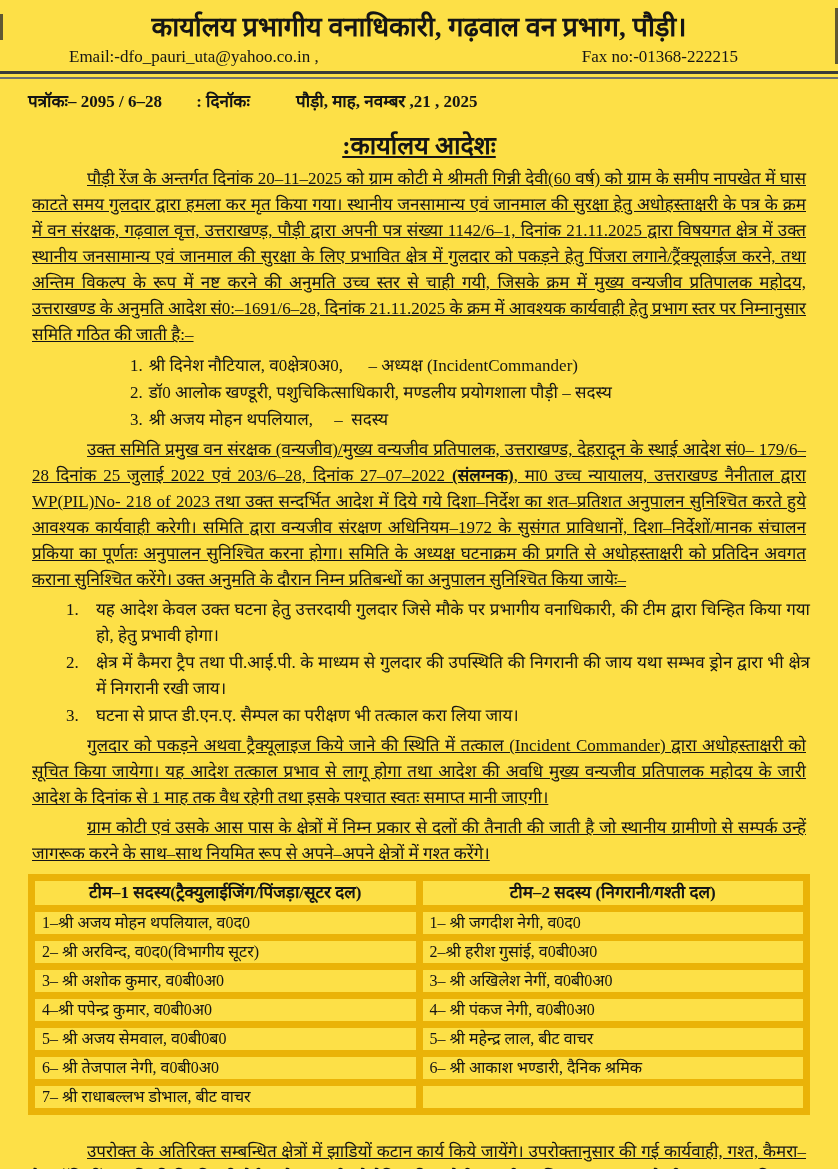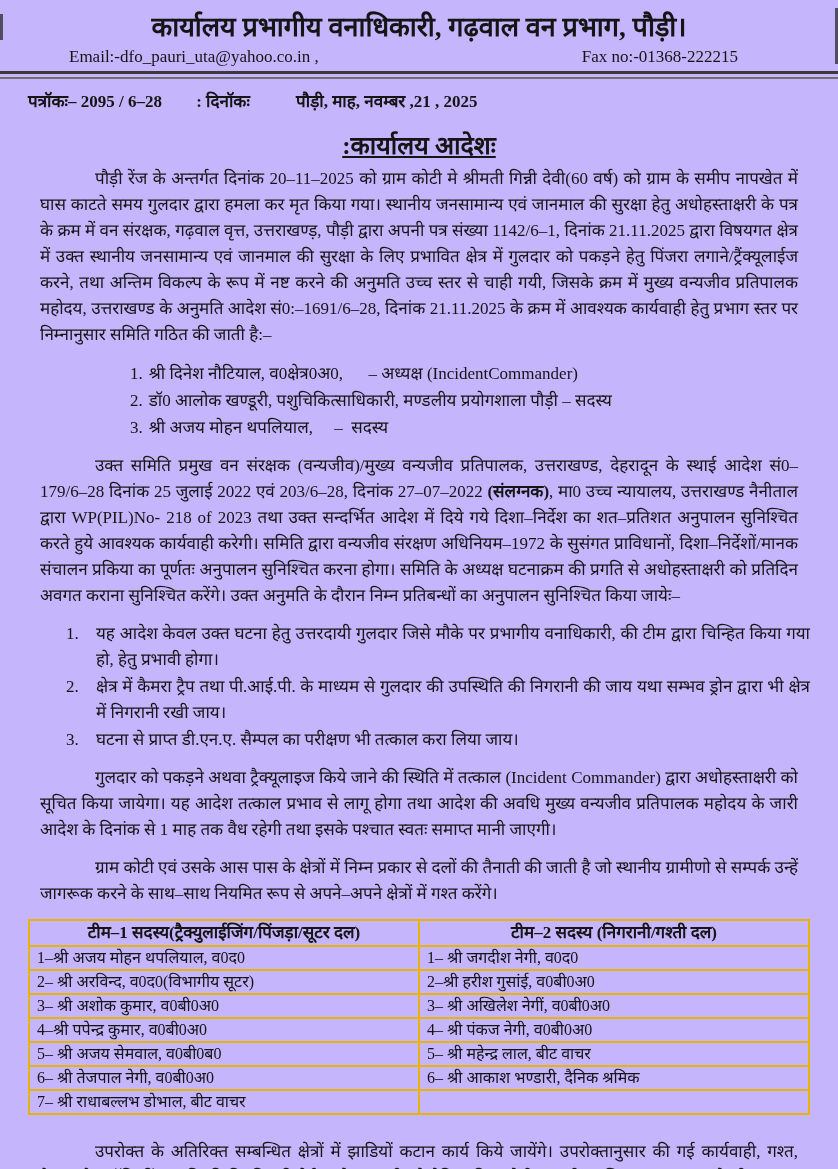--- a/index.html
+++ b/index.html
@@ -1,20 +1,20 @@
 <!DOCTYPE html>
 <html><head>
 <meta charset="utf-8">
 <style>
   html,body{margin:0;padding:0;background:#e8e8e8;}
   .page{
     position:relative;
     width:838px;height:1169px;
     margin:0 auto;
-    background:#c4b5fd;
+    background:#fde047;
     color:#151515;
     font-family:"Liberation Serif","DejaVu Serif",serif;
     overflow:hidden;
     box-sizing:border-box;
   }
   .scan-edge{position:absolute;background:#2b2b2b;opacity:.75;}
   .edge-left{left:0;top:14px;width:3px;height:26px;}
   .edge-right{right:0;top:8px;width:3px;height:56px;}
 
   .office-name{
@@ -52,40 +52,40 @@
     font-size:25px;
     font-weight:bold;
     text-decoration:underline;
   }
   .doc-body{
     padding:0 28px;
     font-size:17px;
     line-height:26px;
     text-align:justify;
   }
-  .para{text-indent:55px;margin:12px;}
+  .para{text-indent:55px;margin:4px;text-decoration:underline;}
   .para-first{margin-top:5px;}
 
   .committee-list{margin:2px 0 0 102px;line-height:27px;}
   .committee-item{white-space:nowrap;}
   .committee-num{margin-right:6px;}
 
   .cond-list{margin:2px 0 0 38px;}
   .cond-item{display:flex;margin:0 0 1px 0;}
   .cond-num{width:30px;flex:0 0 30px;}
   .cond-text{flex:1;text-align:justify;}
 
   .teams-table{
     width:100%;
     border-collapse:collapse;
     margin-top:7px;
     font-size:16px;
   }
   .teams-table td,.teams-table th{
-    border:2px solid #eab308;
+    border:7px solid #eab308;
     padding:1px 7px;
     line-height:20px;
     text-align:left;
     vertical-align:top;
   }
   .teams-table th{
     text-align:center;
     font-size:17px;
     font-weight:bold;
     padding:2px 7px;

